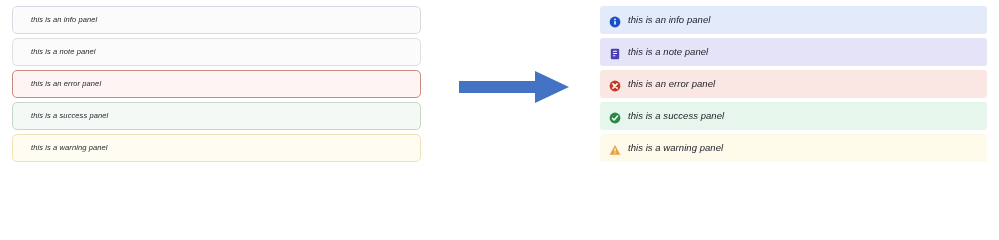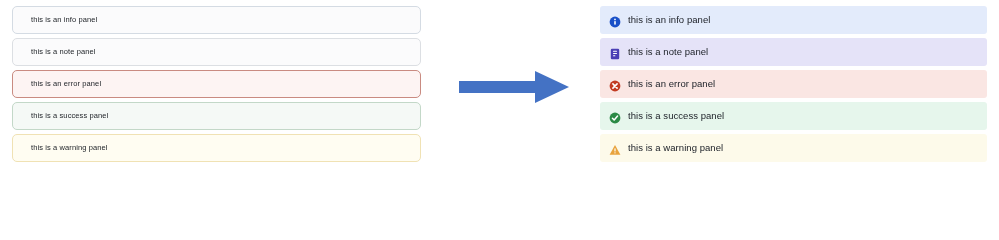--- a/index.html
+++ b/index.html
@@ -12,20 +12,21 @@
     height: 174px;
     font-family: "Liberation Sans", sans-serif;
     overflow: hidden;
     position: relative;
   }
 
   #stage {
     position: relative;
     width: 910px;
     height: 174px;
+    font-style: italic;
   }
 
   
   #before-column {
     position: absolute;
     left: 12px;
     top: 6px;
     width: 409px;
   }
   .before-panel {

